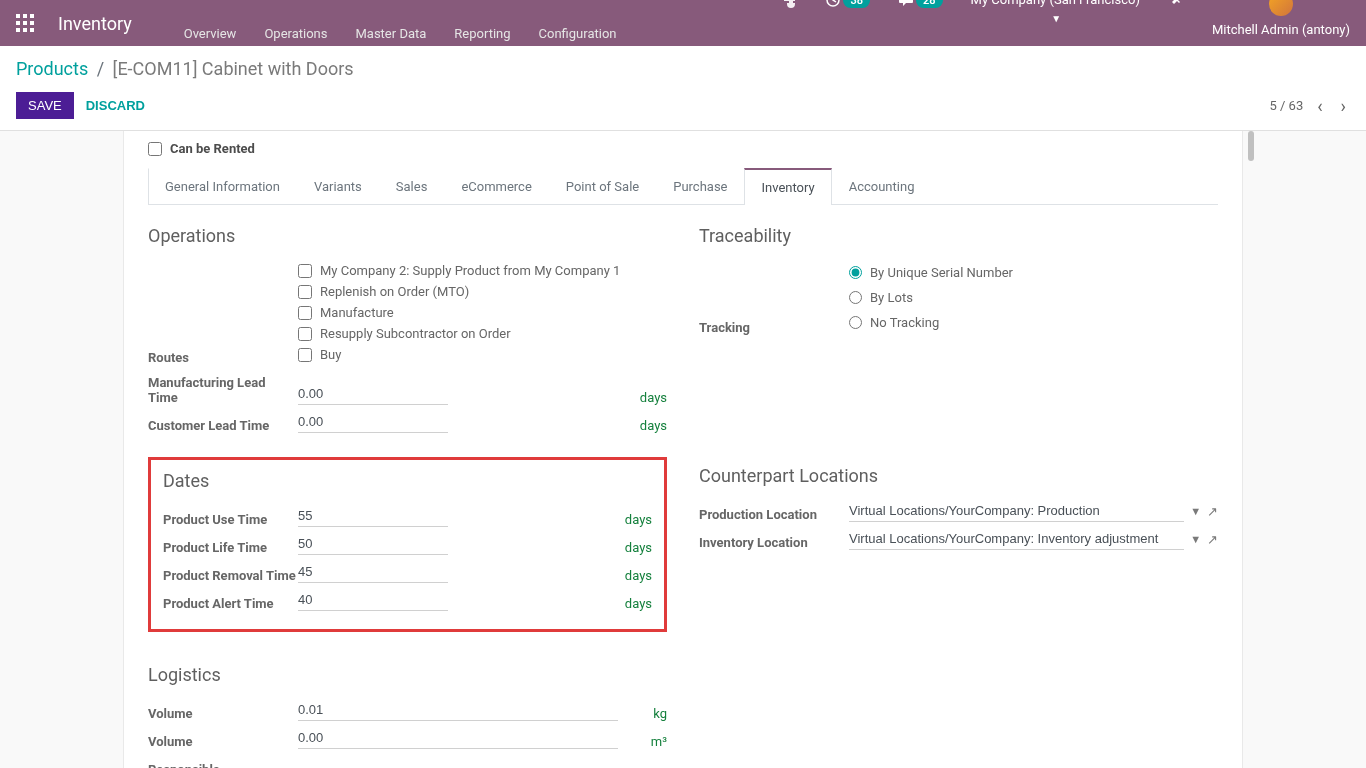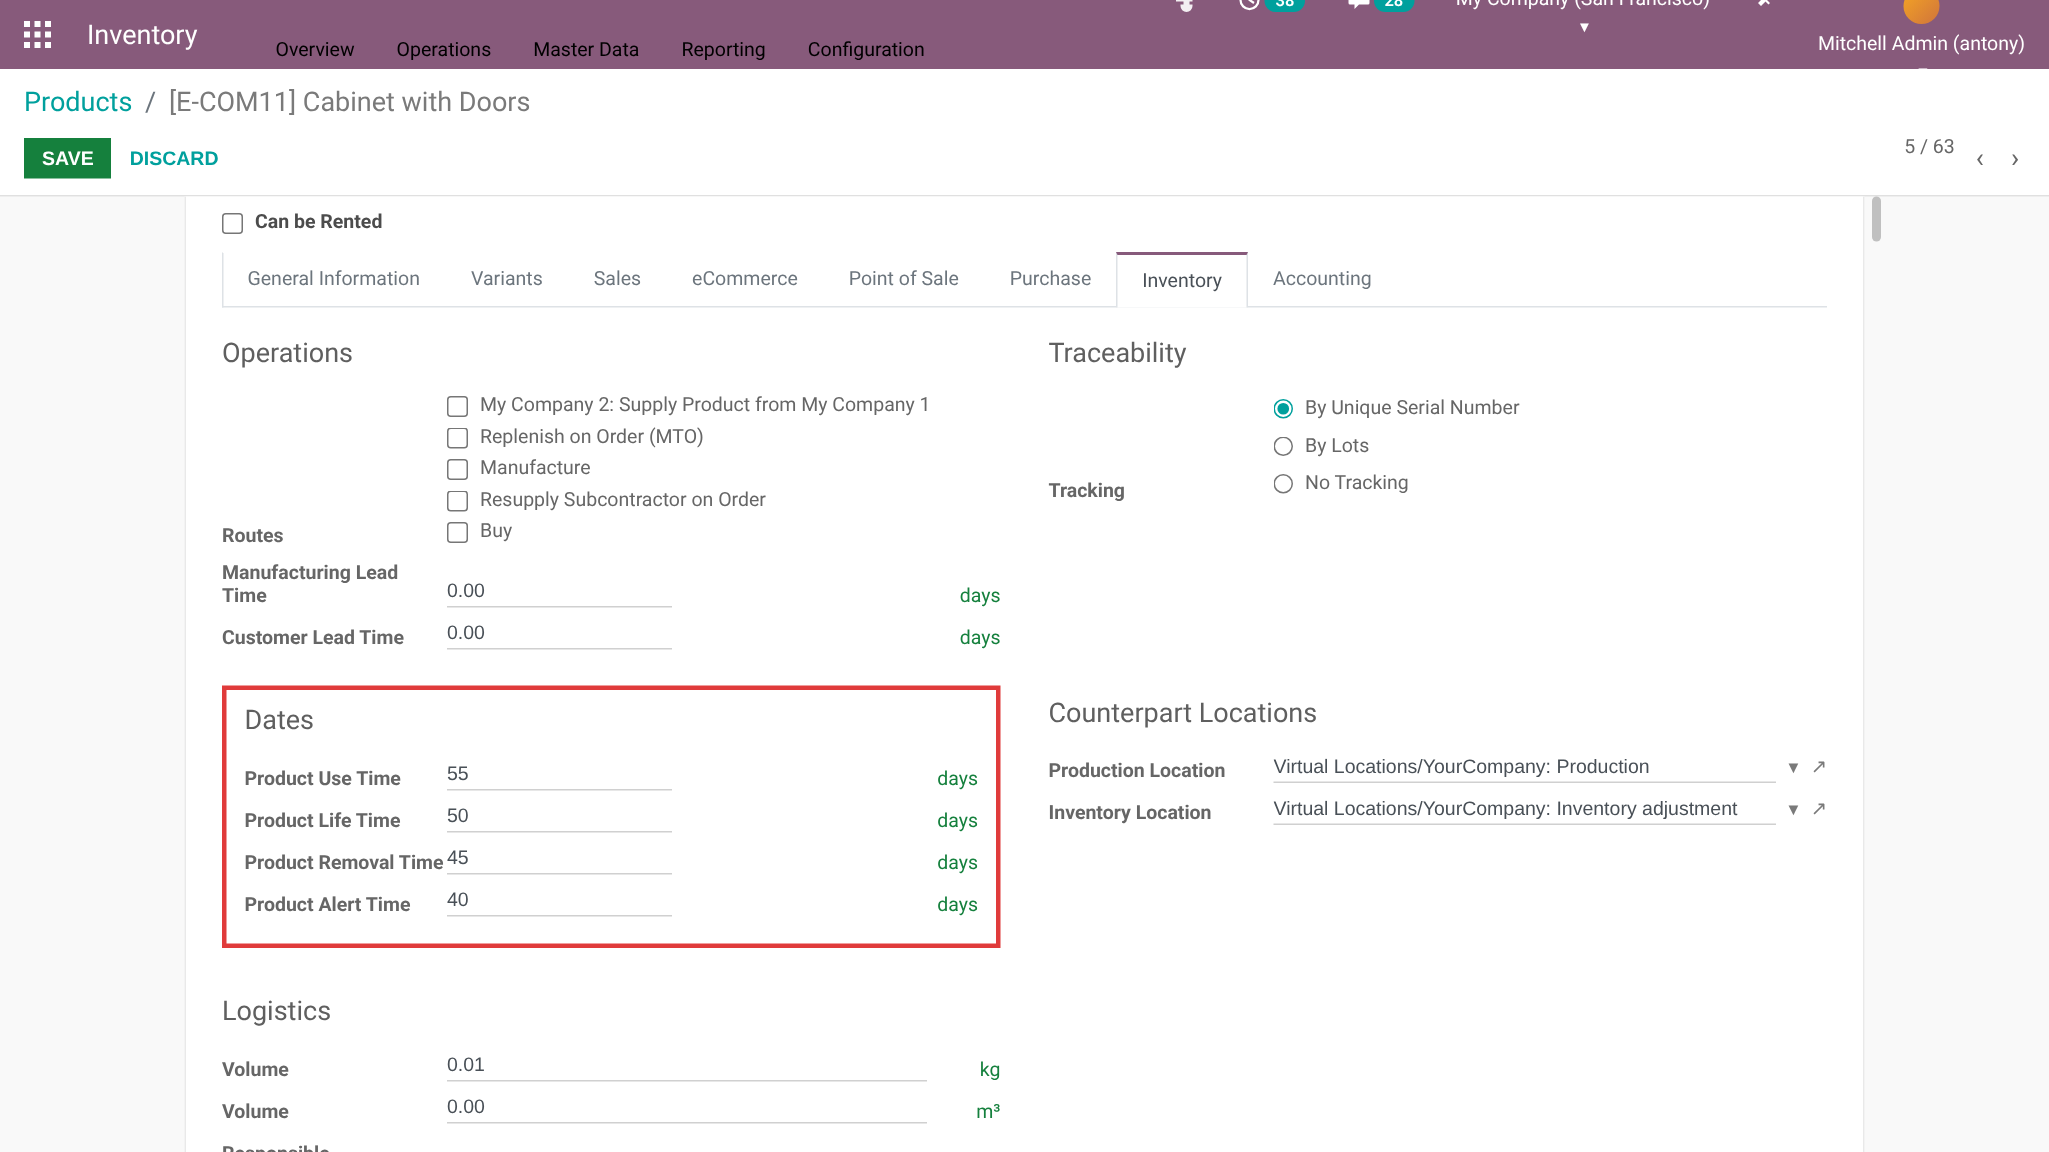--- a/index.html
+++ b/index.html
@@ -3,39 +3,39 @@
 <meta charset="utf-8">
 <style>
 * { box-sizing: border-box; margin: 0; padding: 0; }
 body { font-family: -apple-system, BlinkMacSystemFont, "Segoe UI", Roboto, "Helvetica Neue", Arial, sans-serif; font-size: 13px; color: #4c4c4c; background: #f9f9f9; }
 
 
 .navbar { background: #875a7b; height: 46px; display: flex; align-items: center; padding: 0 16px; color: #fff; }
 .navbar .apps-icon { width: 18px; height: 18px; margin-right: 24px; cursor: pointer; }
 .navbar .brand { font-size: 18px; font-weight: 400; margin-right: 40px; }
 .navbar .menu { display: flex; gap: 4px; }
-.navbar .menu a { color: #000000; text-decoration: none; padding: 8px 12px; font-size: 13px; margin-top: 20px; }
+.navbar .menu a { color: #e5e5e5; text-decoration: none; padding: 8px 12px; font-size: 13px; margin-top: 20px; }
 .navbar .spacer { flex: 1; }
 .navbar .right { display: flex; align-items: flex-start; gap: 28px; }
 .navbar .right .icon { cursor: pointer; display: flex; align-items: center; }
 .navbar .badge { background: #00a09d; color: #fff; border-radius: 10px; padding: 1px 7px; font-size: 11px; font-weight: 600; margin-left: 2px; }
 .navbar .company, .navbar .user { color: #fff; font-size: 13px; cursor: pointer; display: flex; align-items: center; gap: 6px; flex-direction: column; }
 .navbar .avatar { width: 24px; height: 24px; border-radius: 50%; background: linear-gradient(135deg, #f5a623, #d0743c); display: inline-block; }
 .navbar .caret { font-size: 10px; margin-left: 2px; }
 
 
 .control-panel { background: #fff; border-bottom: 1px solid #e0e0e0; padding: 12px 16px 10px; }
 .breadcrumb { font-size: 18px; color: #7a7a7a; margin-bottom: 12px; }
 .breadcrumb a { color: #00a09d; text-decoration: none; }
 .breadcrumb .sep { color: #6c757d; margin: 0 4px; }
 .cp-bottom { display: flex; align-items: center; justify-content: space-between; }
 .cp-buttons { display: flex; gap: 12px; align-items: center; }
-.btn-primary { background: #15803d; color: #fff; border: none; padding: 6px 12px; font-size: 13px; font-weight: 700; cursor: pointer; text-transform: uppercase; }
+.btn-primary { background: #4c1d95; color: #fff; border: none; padding: 6px 12px; font-size: 13px; font-weight: 400; cursor: pointer; text-transform: uppercase; }
 .btn-link { background: none; border: none; color: #00a09d; font-size: 13px; font-weight: 600; cursor: pointer; text-transform: uppercase; }
-.pager { display: flex; gap: 10px; color: #666; font-size: 13px; margin-left: 24px; }
+.pager { display: flex; align-items: center; gap: 10px; color: #666; font-size: 13px; margin-left: 24px; }
 .pager .arrow { cursor: pointer; color: #666; padding: 4px; font-size: 18px; user-select: none; }
 
 
 .content-area { padding: 0; display: flex; justify-content: center; }
 .sheet { background: #fff; width: 1120px; padding: 0 24px 24px; border-left: 1px solid #e9e9e9; border-right: 1px solid #e9e9e9; min-height: 640px; position: relative; }
 .scroll-handle { position: absolute; right: -12px; top: 0; width: 6px; height: 30px; background: #c0c0c0; border-radius: 3px; }
 
 .checkbox-row { display: flex; align-items: center; gap: 8px; padding: 10px 0 12px; font-weight: 700; font-size: 13px; }
 .checkbox-row input { width: 14px; height: 14px; }
 

